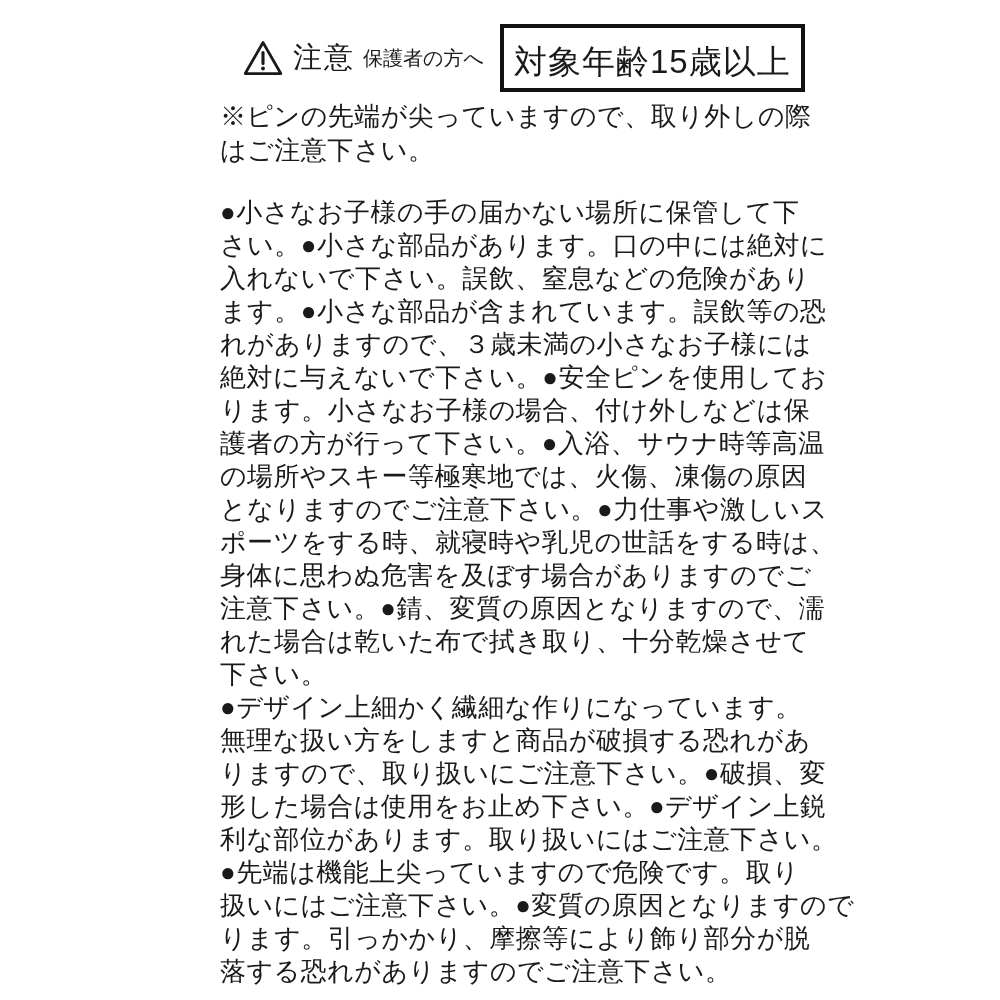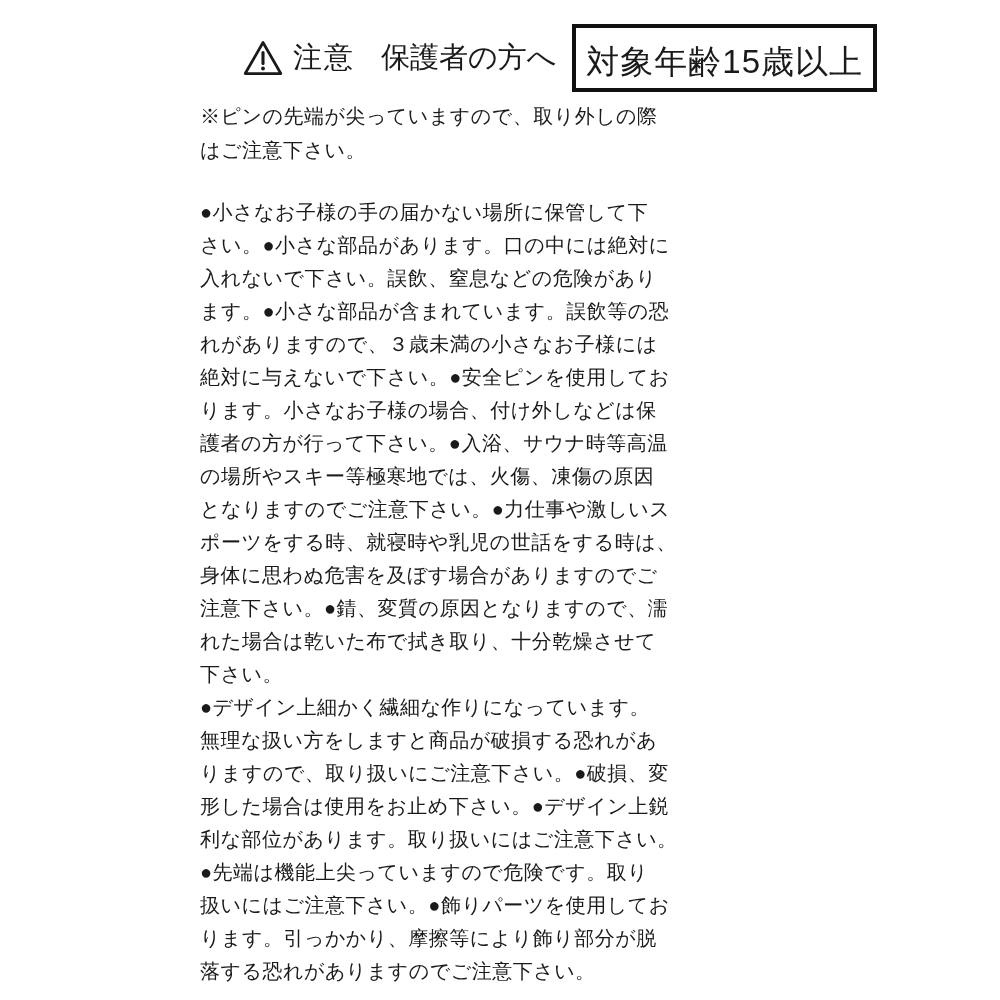--- a/index.html
+++ b/index.html
@@ -29,37 +29,37 @@
     height: 40px;
   }
   .tri svg { width: 100%; height: 100%; }
   .caution {
     font-size: 29px;
     margin-left: 9px;
     letter-spacing: 2px;
     white-space: nowrap;
   }
   .audience {
-    font-size: 29px;
-    margin-left: 26px;
+    font-size: 20px;
+    margin-left: 8px;
     white-space: nowrap;
   }
   .age-box {
     margin-left: 16px;
     border: 4px solid #111111;
     padding: 12px 10px 3px 10px;
     font-size: 33px;
     letter-spacing: 1px;
     white-space: nowrap;
   }
   .text {
     position: absolute;
-    left: 200px;
+    left: 220px;
     white-space: pre-line;
-    font-size: 20px;
+    font-size: 26px;
     line-height: 33px;
     letter-spacing: 0.5px;
     font-feature-settings: "halt" 1;
   }
   .pin-note   { top: 99px;  line-height: 34px; }
   .block-main { top: 196px; }
   .block-design { top: 691px; }
 </style>
 </head>
 <body>
@@ -97,17 +97,17 @@
 注意下さい。●錆、変質の原因となりますので、濡
 れた場合は乾いた布で拭き取り、十分乾燥させて
 下さい。</div>
 
   <div class="text block-design">●デザイン上細かく繊細な作りになっています。
 無理な扱い方をしますと商品が破損する恐れがあ
 りますので、取り扱いにご注意下さい。●破損、変
 形した場合は使用をお止め下さい。●デザイン上鋭
 利な部位があります。取り扱いにはご注意下さい。
 ●先端は機能上尖っていますので危険です。取り
-扱いにはご注意下さい。●飾りパーツを使用してお
+扱いにはご注意下さい。●変質の原因となりますので
 ります。引っかかり、摩擦等により飾り部分が脱
 落する恐れがありますのでご注意下さい。</div>
 
 </div>
 
 </body></html>

